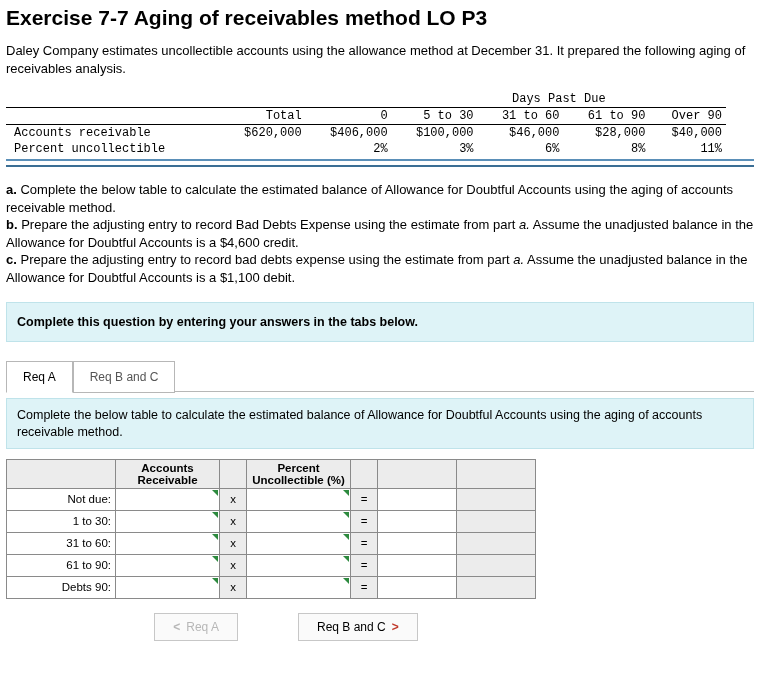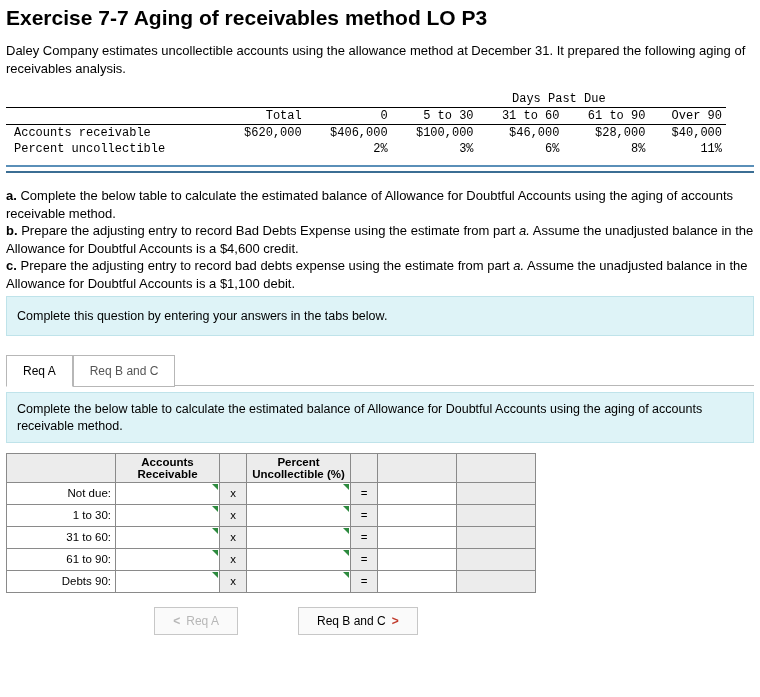--- a/index.html
+++ b/index.html
@@ -15,21 +15,21 @@
     font-size: 21px;
     margin-bottom: 12px;
   }
   .intro {
     font-size: 13px;
     margin-bottom: 14px;
     line-height: 1.35;
   }
   .mono-wrap {
     border-bottom: 2px solid #5a8fb8;
-    padding-bottom: 8px;
+    padding-bottom: 2px;
     margin-bottom: 4px;
   }
   .mono {
     font-family: "Courier New", monospace;
     font-size: 12px;
     border-collapse: collapse;
     width: 720px;
   }
   .mono td {
     padding: 1px 4px;
@@ -44,22 +44,22 @@
   .hr-dark { border: 0; border-top: 2px solid #3b6e94; margin:2px 0 14px 0; }
 
   .parts { font-size: 13px; line-height: 1.35; }
   .parts b { font-weight: bold; }
   .parts i { font-style: italic; }
 
   .blue-panel {
     background: #def3f7;
     border: 1px solid #bfe3ea;
     padding: 12px 10px;
-    margin-top: 4px;
-    font-weight: normal;
+    margin-top: 16px;
+    font-weight: bold;
     font-size: 12.5px;
   }
 
   .tabs {
     display: flex;
     margin-top: 18px;
   }
   .tab {
     border: 1px solid #b7b7b7;
     padding: 8px 16px;

